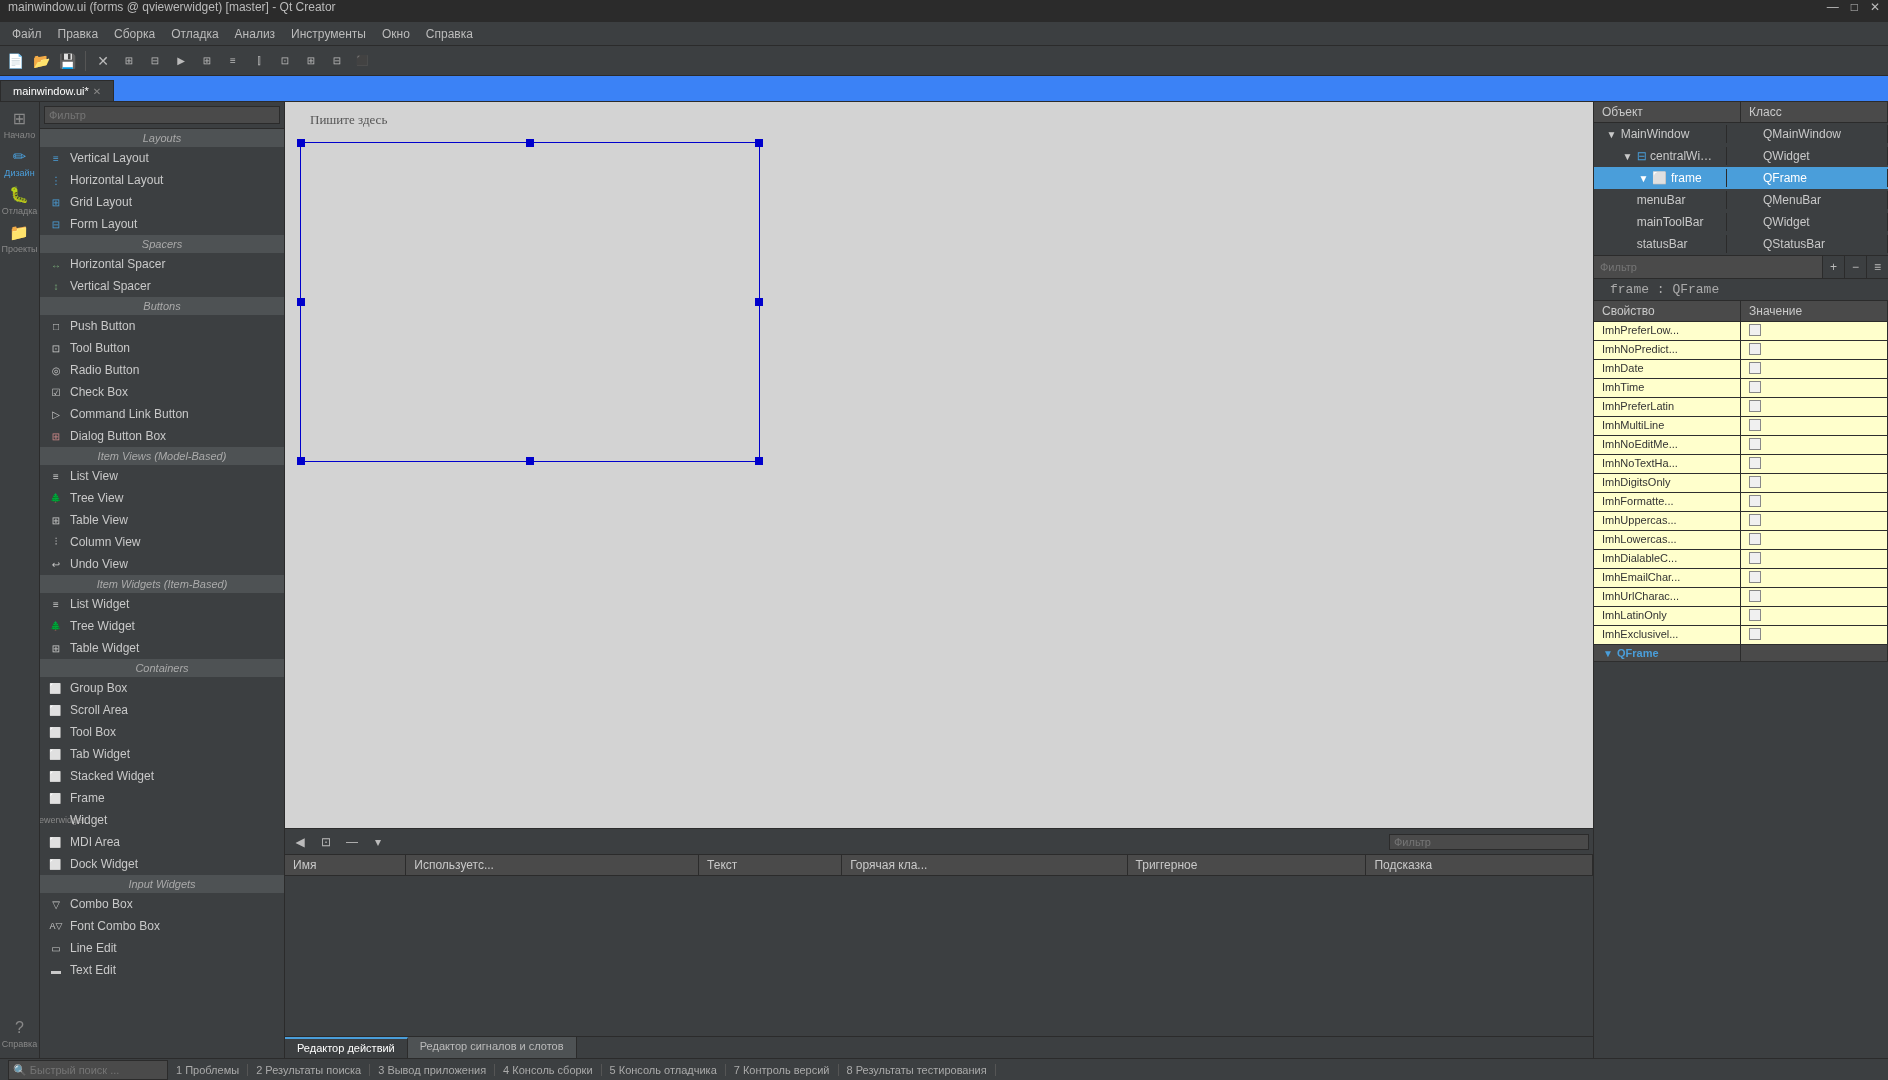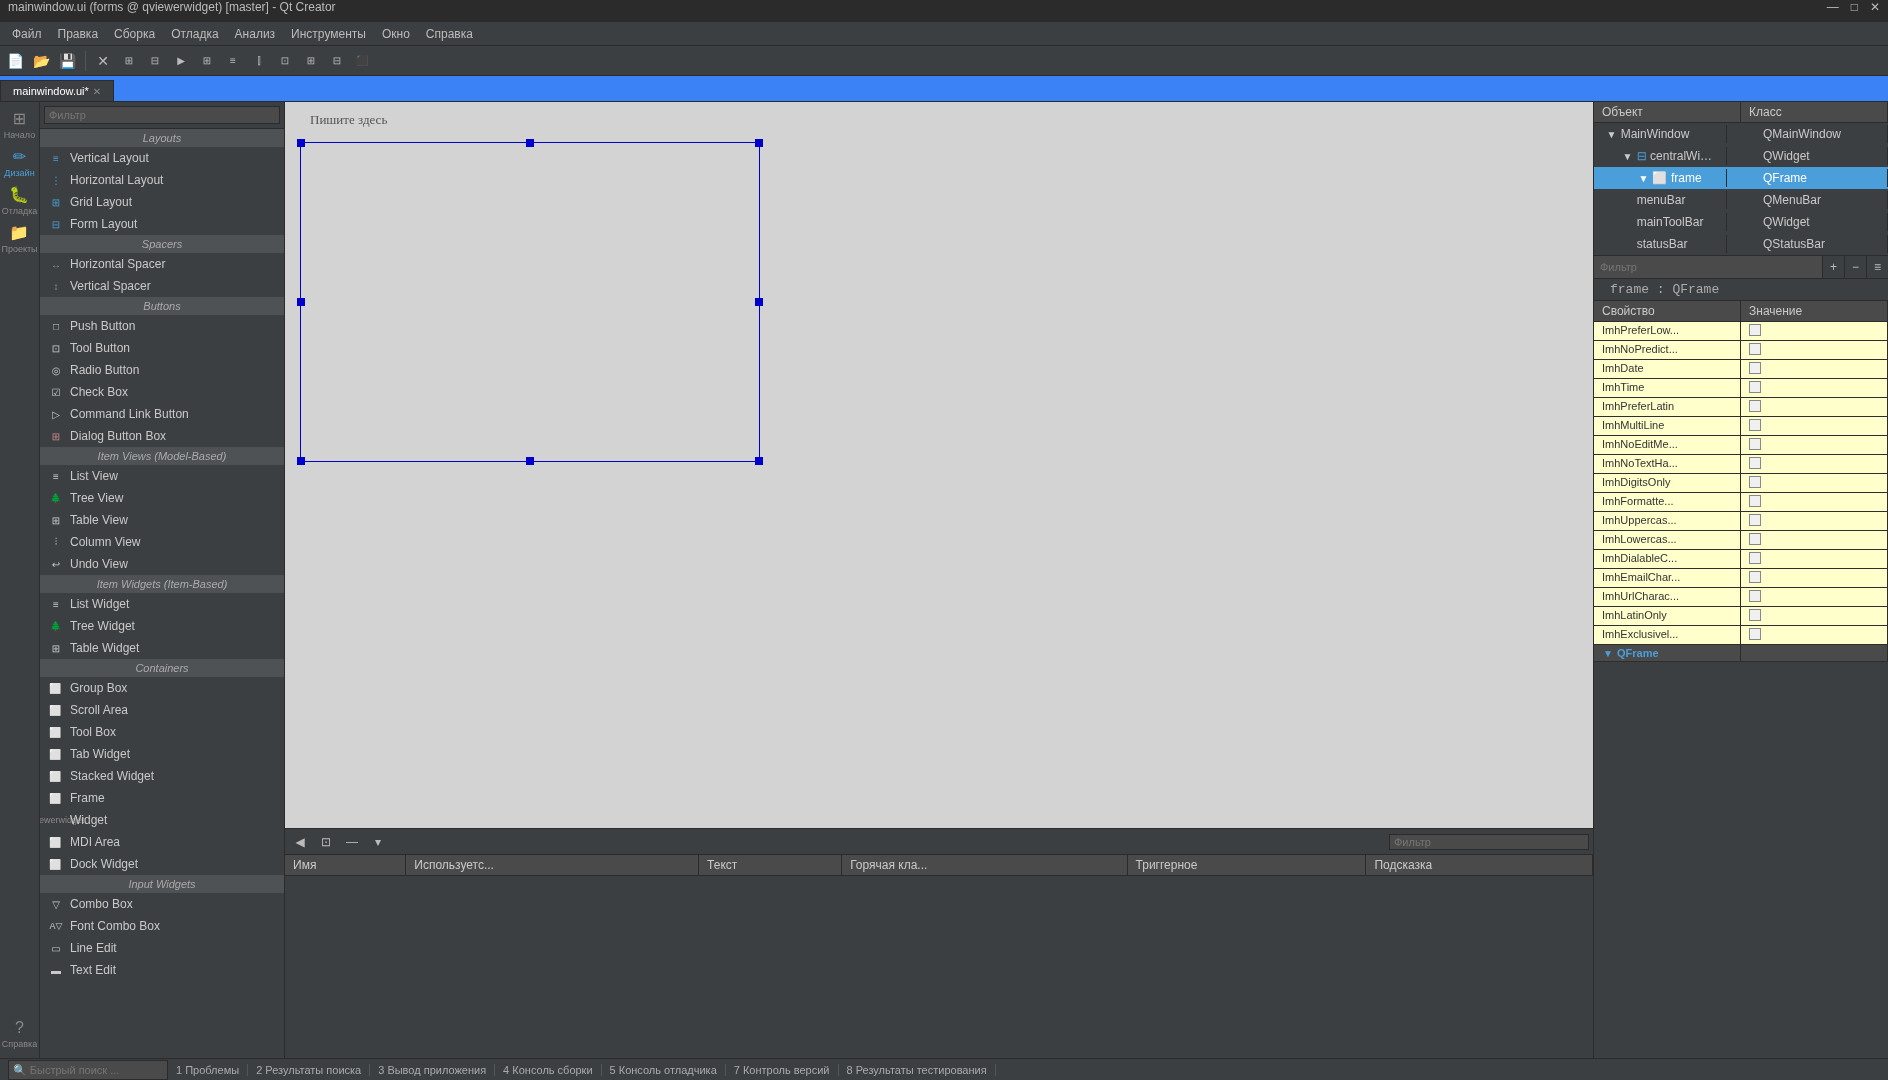--- a/index.html
+++ b/index.html
@@ -779,20 +779,24 @@
               <th>Триггерное</th>
               <th>Подсказка</th>
             </tr>
           </thead>
           <tbody>
             
           </tbody>
         </table>
       </div>
 
+      <div id="bottom-tabs">
+        <div class="bottom-tab active">Редактор действий</div>
+        <div class="bottom-tab">Редактор сигналов и слотов</div>
+      </div>
     </div>
   </div>
 
   <div id="right-panel">
 
     <div id="object-tree-section">
       <div id="object-tree-header">
         <div class="obj-tree-col-header">Объект</div>
         <div class="obj-tree-col-header">Класс</div>
       </div>

